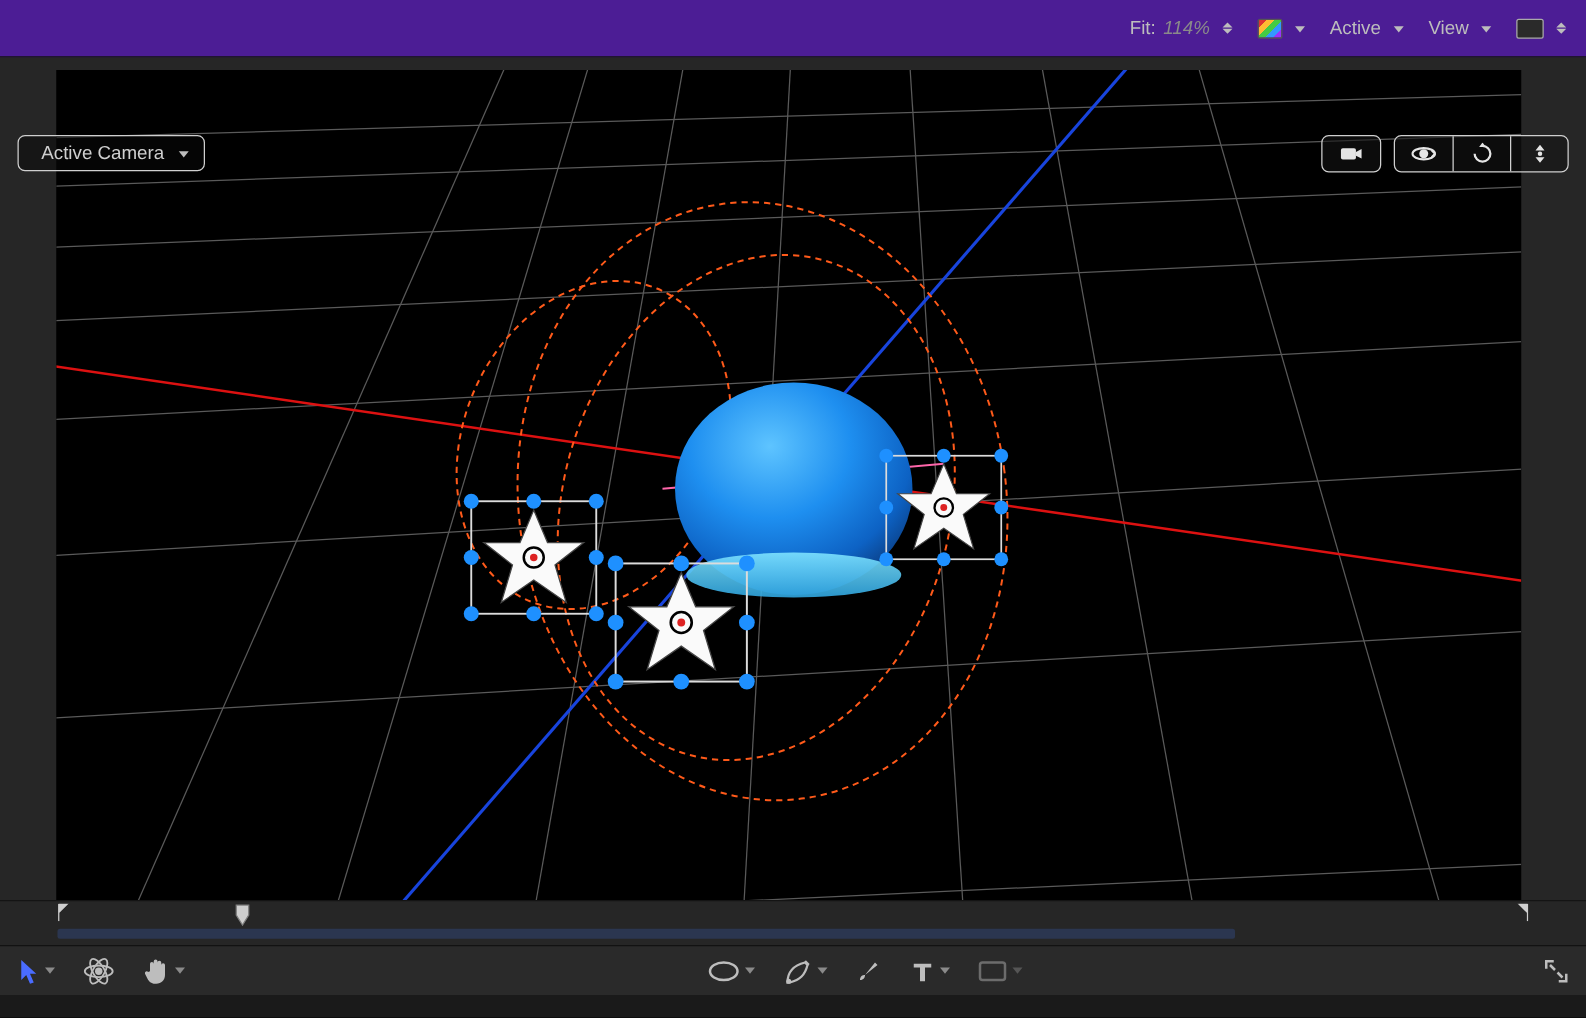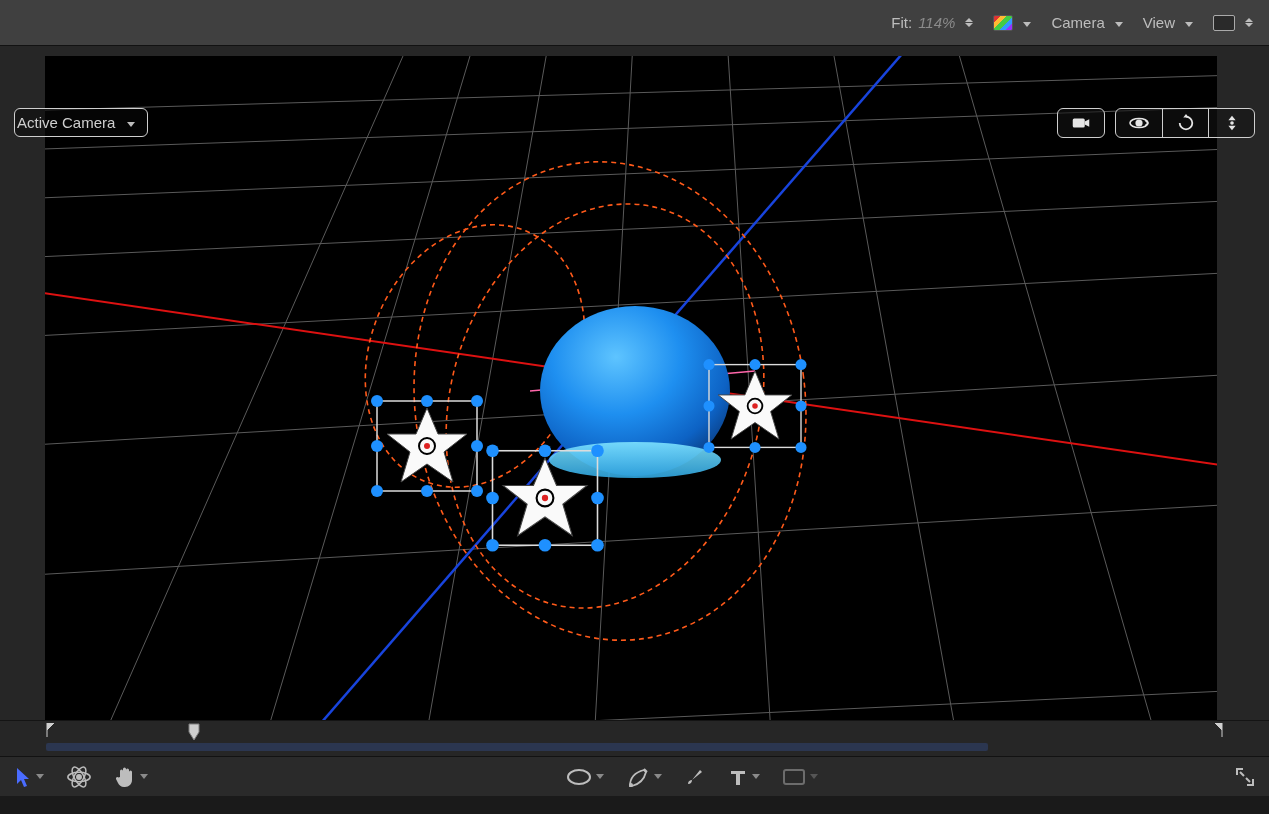--- a/index.html
+++ b/index.html
@@ -10,21 +10,21 @@
     color: #bdbdbd;
     width: 1269px;
     height: 814px;
     overflow: hidden;
     user-select: none;
   }
 
   
   .topbar {
     height: 46px;
-    background: #404040;
+    background: #4c1d95;
     border-bottom: 1px solid #121212;
     display: flex;
     align-items: center;
     justify-content: flex-end;
     gap: 20px;
     padding: 0 16px;
     font-size: 15px;
   }
   .top-item { display: flex; align-items: center; gap: 6px; cursor: default; color:#bdbdbd;}
   .dim { color:#8a8a8a;font-style:italic; }
@@ -54,21 +54,21 @@
   .canvas-frame{
     position:absolute; left:45px; right:52px; top:10px; bottom:12px;
     background:#000;
     overflow:hidden;
   }
 
   
   .camera-menu{
     position:absolute; left:14px; top:62px;
     border:1px solid #cfcfcf; border-radius:6px;
-    padding:5px 12px 5px 2px; color:#cfcfcf;
+    padding:5px 12px 5px 18px; color:#cfcfcf;
     background:rgba(10,10,10,0.55);
     display:flex;align-items:center;gap:8px;
     font-size:15px;
   }
 
   
   .nav-cluster{
     position:absolute; right:14px; top:62px;
     display:flex; gap:10px;
   }
@@ -123,21 +123,21 @@
   <div class="top-item">
     <span>Fit:</span>
     <span class="dim">114%</span>
     <span class="ud"></span>
   </div>
   <div class="top-item">
     <span class="color-swatch"></span>
     <span class="chev"></span>
   </div>
   <div class="top-item">
-    <span>Camera</span>
+    <span>Active</span>
     <span class="chev"></span>
   </div>
   <div class="top-item">
     <span>View</span>
     <span class="chev"></span>
   </div>
   <div class="top-item">
     <span class="bg-swatch"></span>
     <span class="ud"></span>
   </div>

